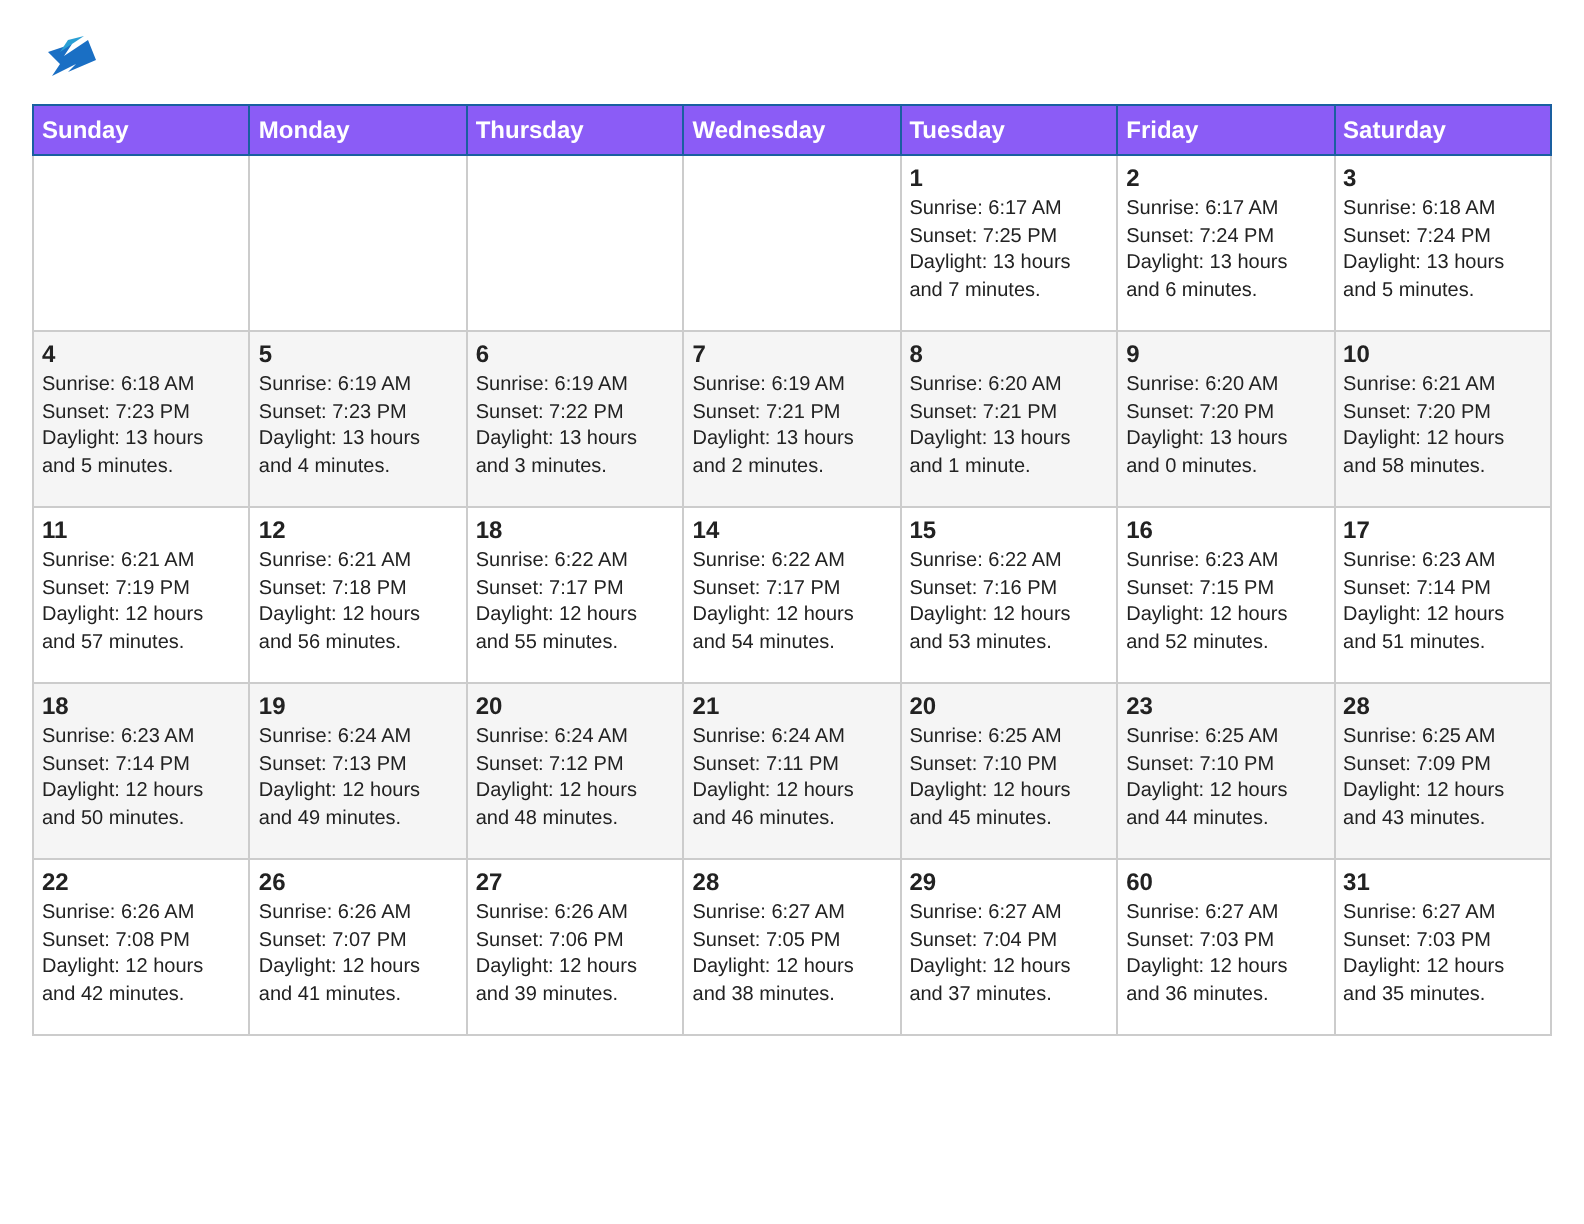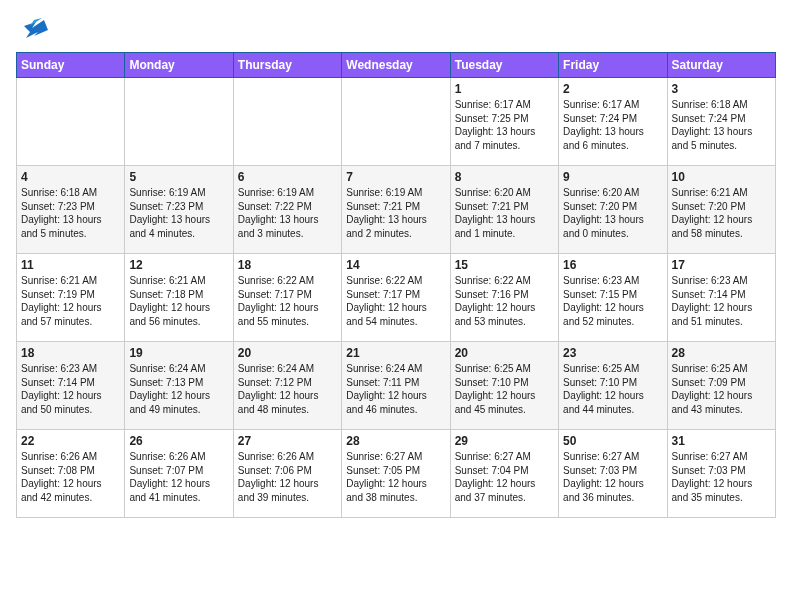--- a/index.html
+++ b/index.html
@@ -311,21 +311,21 @@
 and 38 minutes.</div>
         </td>
         <td>
           <span class="day-num">29</span>
           <div class="day-info" style="white-space: pre-line;">Sunrise: 6:27 AM
 Sunset: 7:04 PM
 Daylight: 12 hours
 and 37 minutes.</div>
         </td>
         <td>
-          <span class="day-num">50</span>
+          <span class="day-num">60</span>
           <div class="day-info" style="white-space: pre-line;">Sunrise: 6:27 AM
 Sunset: 7:03 PM
 Daylight: 12 hours
 and 36 minutes.</div>
         </td>
         <td>
           <span class="day-num">31</span>
           <div class="day-info" style="white-space: pre-line;">Sunrise: 6:27 AM
 Sunset: 7:03 PM
 Daylight: 12 hours

